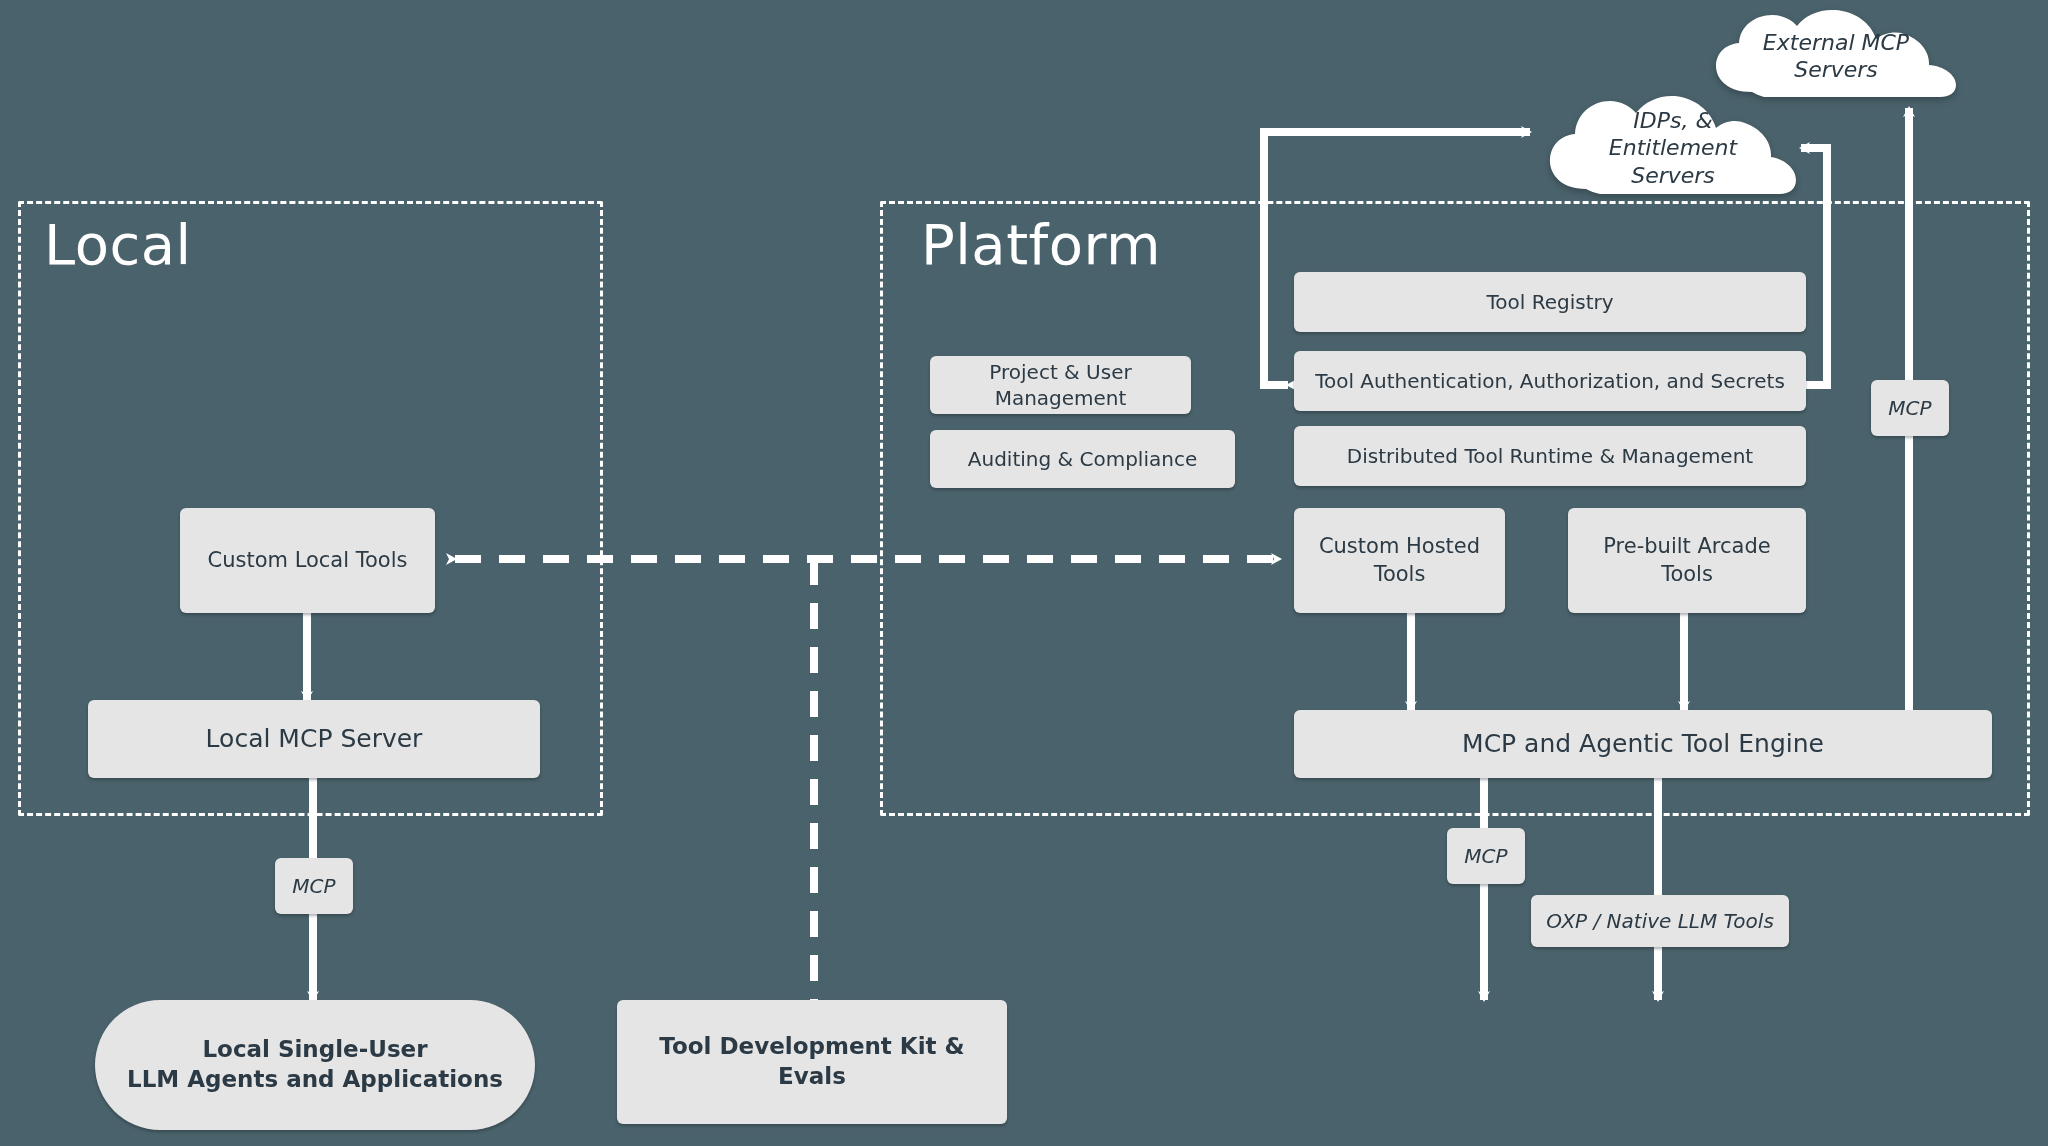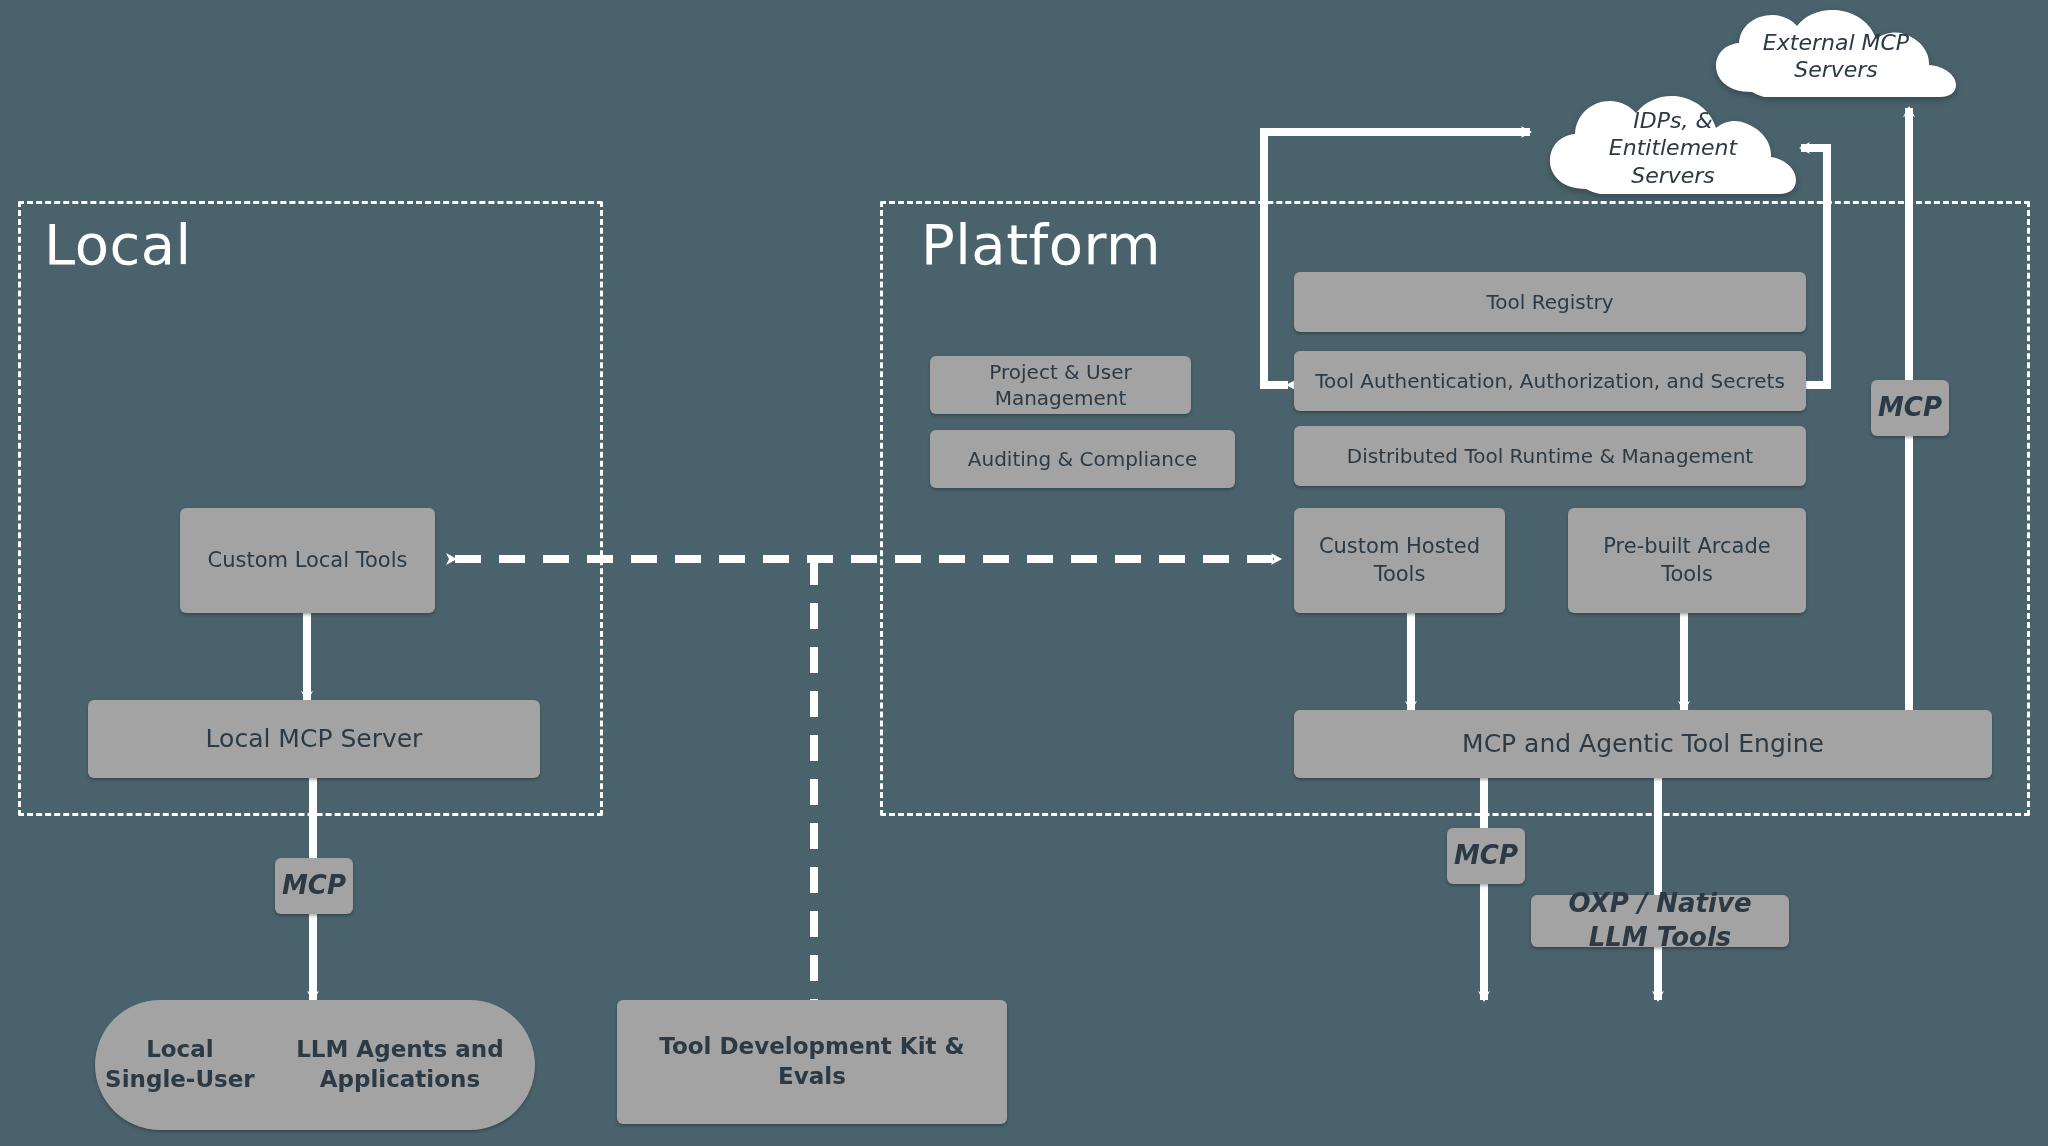--- a/index.html
+++ b/index.html
@@ -17,21 +17,21 @@
   }
   svg.layer {
     position: absolute;
     left: 0; top: 0;
     width: 2048px;
     height: 1146px;
     pointer-events: none;
   }
   .node {
     position: absolute;
-    background: #a3a3a3;
+    background: #e5e5e5;
     border-radius: 6px;
     box-shadow: 0 2px 3px rgba(20,30,35,0.35);
     display: flex;
     align-items: center;
     justify-content: center;
     text-align: center;
     color: #2b3a45;
     box-sizing: border-box;
     line-height: 1.3;
   }
@@ -47,21 +47,21 @@
     color: #ffffff;
     font-size: 56px;
     font-weight: 400;
     letter-spacing: 0.5px;
     white-space: nowrap;
   }
   .t-reg   { font-size: 21px; font-weight: 400; }
   .t-mid   { font-size: 20px; font-weight: 400; }
   .t-big   { font-size: 25px; font-weight: 400; }
   .t-bold  { font-size: 23px; font-weight: bold; }
-  .t-italic{ font-size: 26px; font-style: italic; font-weight: 700; }
+  .t-italic{ font-size: 20px; font-style: italic; font-weight: 400; }
   .t-cloud { font-size: 22px; font-style: italic; font-weight: 400; }
   .pill { border-radius: 90px; }
   .cloud {
     position: absolute;
     display: flex;
     align-items: center;
     justify-content: center;
     text-align: center;
     color: #2b3a45;
     filter: drop-shadow(0 3px 3px rgba(20,30,35,0.35));
@@ -192,21 +192,21 @@
   </div>
 
   <div class="node" style="left:1447px; top:828px; width:78px; height:56px;">
     <span class="lbl t-italic">MCP</span>
   </div>
 
   <div class="node" style="left:1531px; top:895px; width:258px; height:52px;">
     <span class="lbl t-italic">OXP / Native LLM Tools</span>
   </div>
 
-  <div class="node pill" style="left:95px; top:1000px; width:440px; height:130px; flex-direction:row;">
+  <div class="node pill" style="left:95px; top:1000px; width:440px; height:130px; flex-direction:column;">
     <span class="lbl t-bold">Local Single-User</span>
     <span class="lbl t-bold">LLM Agents and Applications</span>
   </div>
 
   <div class="node" style="left:617px; top:1000px; width:390px; height:124px;">
     <span class="lbl t-bold">Tool Development Kit &amp; Evals</span>
   </div>
 
 
 </div>

